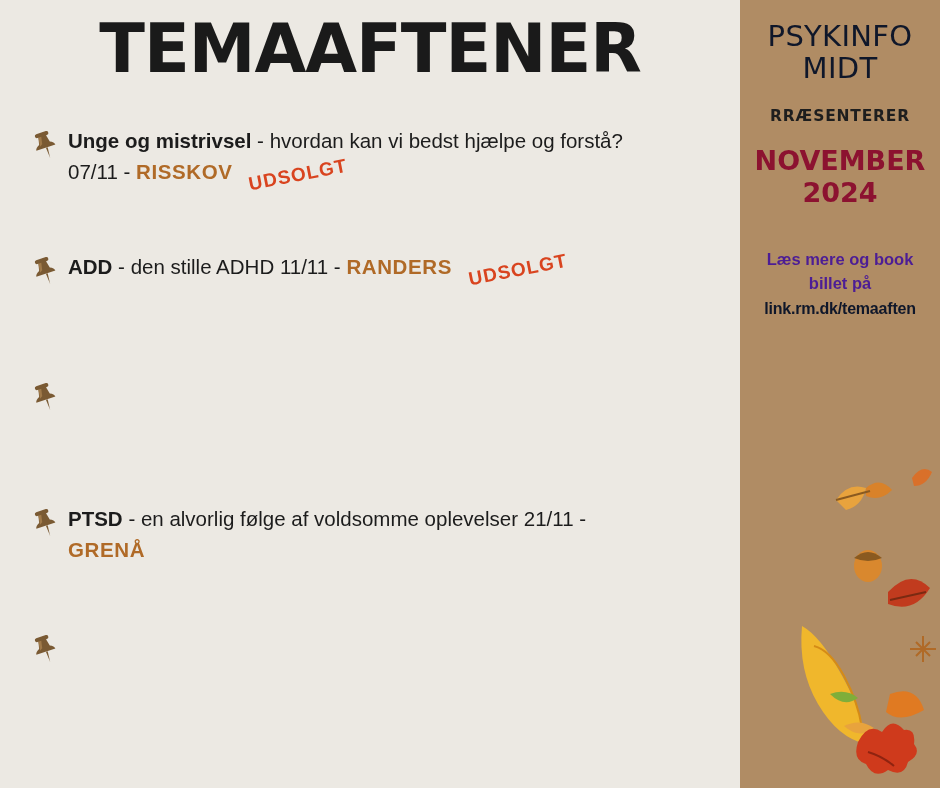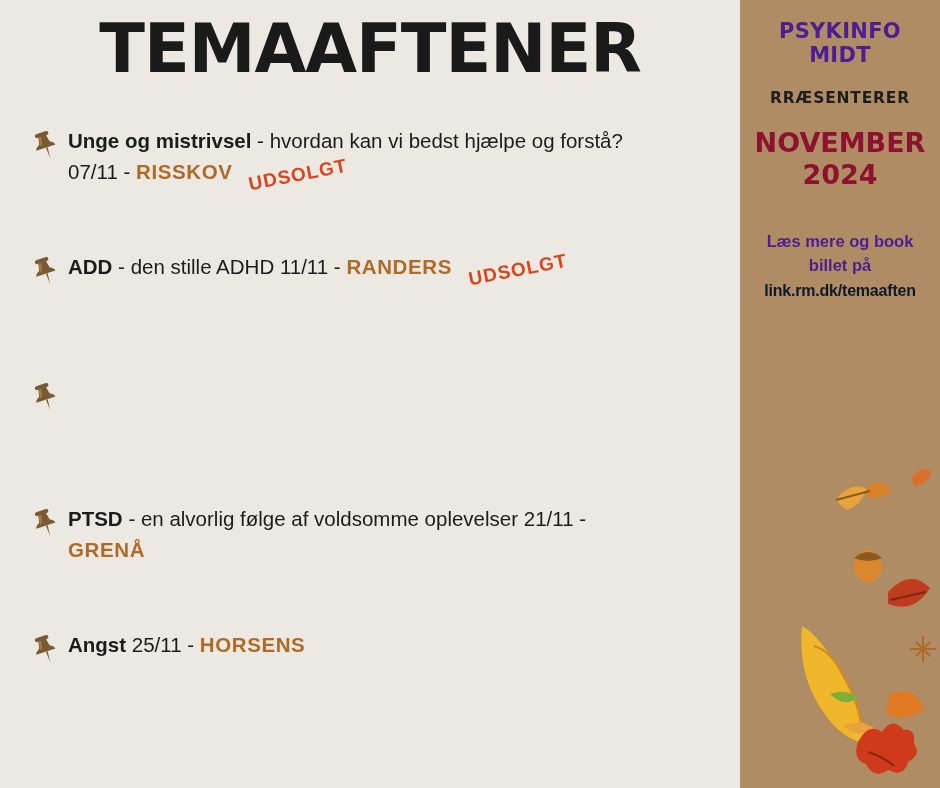--- a/index.html
+++ b/index.html
@@ -92,23 +92,23 @@
     overflow: hidden;
     text-align: center;
   }
   .side-inner {
     position: relative;
     z-index: 3;
     padding: 20px 8px 0 8px;
   }
   .brand {
     font-family: "DejaVu Sans", sans-serif;
-    font-weight: bold;
-    font-size: 21px;
-    color: #4c1d95;
+    font-weight: normal;
+    font-size: 29px;
+    color: #0f172a;
     line-height: 1.12;
     letter-spacing: 0.3px;
   }
   .presents {
     margin-top: 22px;
     font-family: "DejaVu Sans", sans-serif;
     font-weight: bold;
     font-size: 15.5px;
     color: #1e1e1e;
     letter-spacing: 0.8px;
@@ -216,23 +216,20 @@
       <div class="event">
         <span class="pin">
           <svg viewBox="0 0 34 34" width="34" height="34" aria-hidden="true">
             <g transform="rotate(-18 17 17)">
               <path d="M12 4 h10 a2 2 0 0 1 0 4 h-1 l1.6 7.2 c2.6 1.1 4.4 3 4.4 4.6 H7 c0-1.6 1.8-3.5 4.4-4.6 L13 8 h-1 a2 2 0 0 1 0-4 z" fill="#7a5a33"></path>
               <path d="M17 20 l0.9 11 l0.9-11 z" fill="#7a5a33"></path>
               <path d="M13 8 h3 l-1.4 7.4 c-1 0.5 -2 1.1 -2.7 1.8 z" fill="#a07a4a"></path>
             </g>
           </svg>
         </span>
-        <div class="event-text">
-          <span class="b">Angst</span><span> 25/11 - </span><span class="city">HORSENS</span>
-        </div>
       </div>
 
     </div>
   </div>
 
   <div class="side">
 
     <div class="side-inner">
       <div class="brand">
         <div>PSYKINFO</div>

